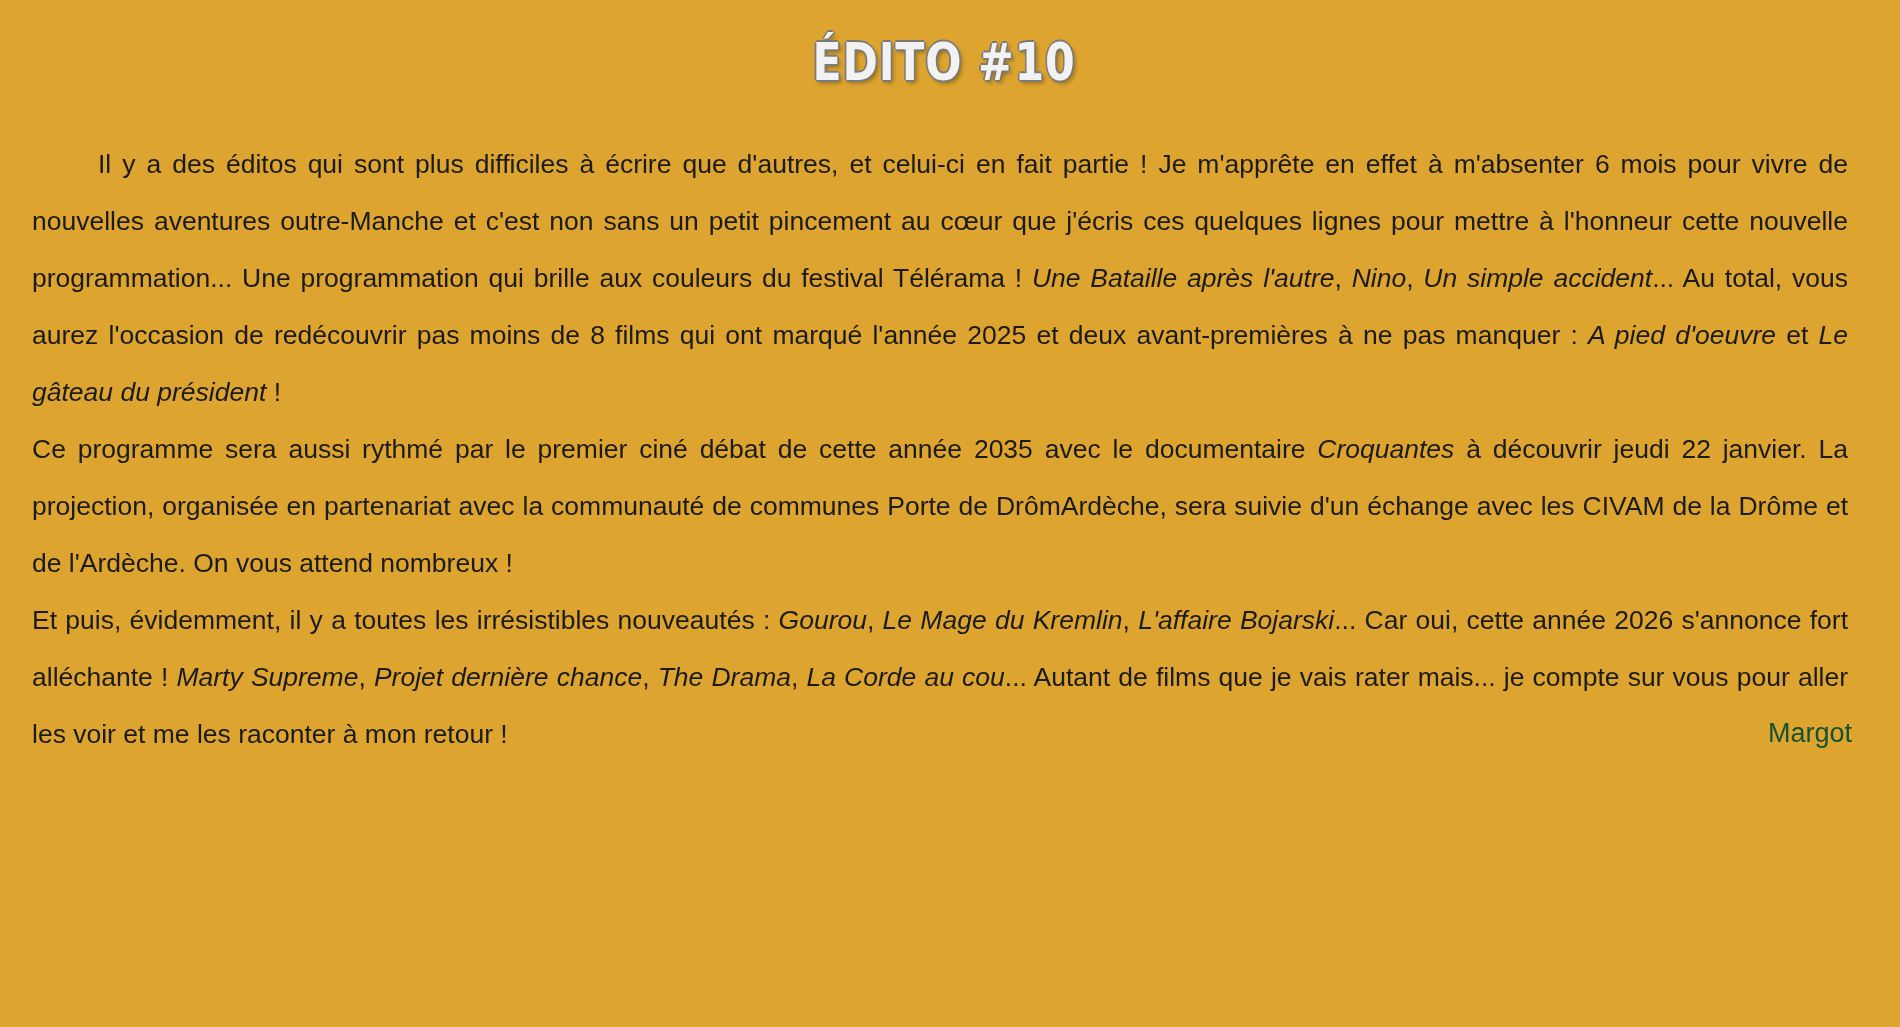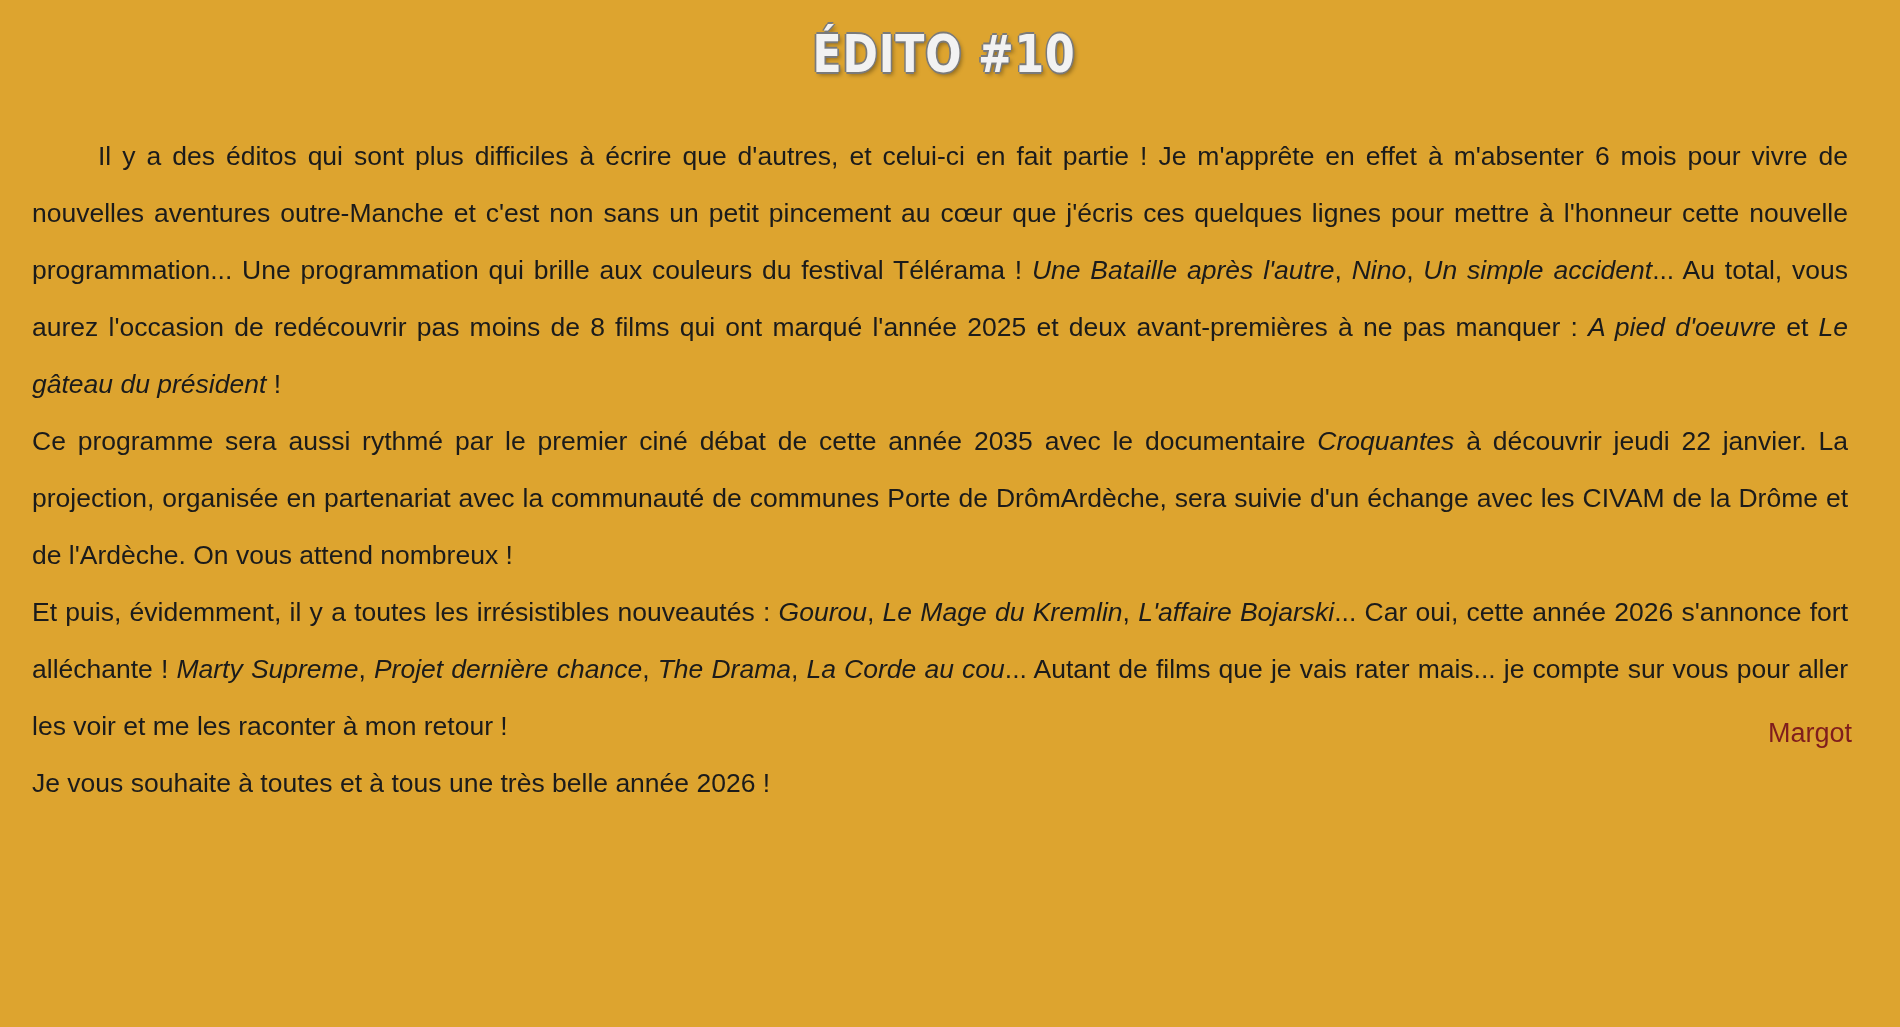--- a/index.html
+++ b/index.html
@@ -11,21 +11,21 @@
     height: 1027px;
     background: #dda42f;
     font-family: "Liberation Sans", sans-serif;
     color: #1b1b1b;
     overflow: hidden;
   }
   .page {
     width: 1900px;
     height: 771px;
     box-sizing: border-box;
-    padding: 12px 44px 0 32px;
+    padding: 20px 44px 0 32px;
     position: relative;
   }
   .title {
     text-align: center;
     font-family: "DejaVu Sans", sans-serif;
     font-weight: 700;
     font-size: 52px;
     letter-spacing: 1px;
     color: #f2f2f2;
     text-shadow:
@@ -52,33 +52,32 @@
   .para.indent {
     text-indent: 66px;
   }
   .para em {
   }
   .signature {
     position: absolute;
     right: 48px;
     bottom: 22px;
     font-size: 27px;
-    color: #7f1d1d;
+    color: #14532d;
     margin-left: 24px;
   }
 </style>
 </head>
 <body>
 
 <div class="page">
 
   <h1 class="title">ÉDITO #10</h1>
 
   <div class="body-text">
       <p class="para indent"><span>Il y a des éditos qui sont plus difficiles à écrire que d'autres, et celui-ci en fait partie ! Je m'apprête en effet à m'absenter 6 mois pour vivre de nouvelles aventures outre-Manche et c'est non sans un petit pincement au cœur que j'écris ces quelques lignes pour mettre à l'honneur cette nouvelle programmation... Une programmation qui brille aux couleurs du festival Télérama ! </span><em>Une Bataille après l'autre</em><span>, </span><em>Nino</em><span>, </span><em>Un simple accident</em><span>... Au total, vous aurez l'occasion de redécouvrir pas moins de 8 films qui ont marqué l'année 2025 et deux avant-premières à ne pas manquer : </span><em>A pied d'oeuvre</em><span> et </span><em>Le gâteau du président</em><span> !</span></p>
       <p class="para"><span>Ce programme sera aussi rythmé par le premier ciné débat de cette année 2035 avec le documentaire </span><em>Croquantes</em><span> à découvrir jeudi 22 janvier. La projection, organisée en partenariat avec la communauté de communes Porte de DrômArdèche, sera suivie d'un échange avec les CIVAM de la Drôme et de l'Ardèche. On vous attend nombreux !</span></p>
       <p class="para"><span>Et puis, évidemment, il y a toutes les irrésistibles nouveautés : </span><em>Gourou</em><span>, </span><em>Le Mage du Kremlin</em><span>, </span><em>L'affaire Bojarski</em><span>... Car oui, cette année 2026 s'annonce fort alléchante ! </span><em>Marty Supreme</em><span>, </span><em>Projet dernière chance</em><span>, </span><em>The Drama</em><span>, </span><em>La Corde au cou</em><span>... Autant de films que je vais rater mais... je compte sur vous pour aller les voir et me les raconter à mon retour !</span></p>
-      <p class="para"><span>Je vous souhaite à toutes et à tous une très belle année 2026 !</span></p>
     </div>
 
   <div class="signature">Margot</div>
 
 </div>
 
 </body></html>

